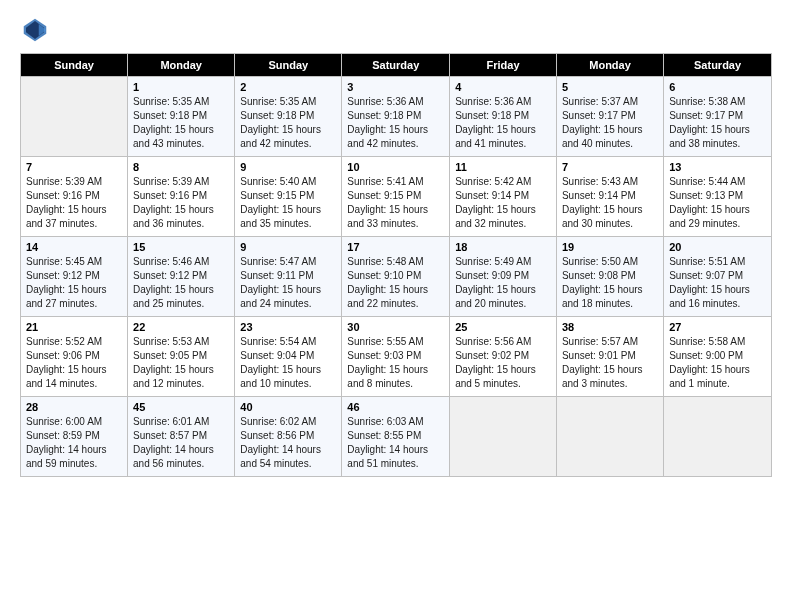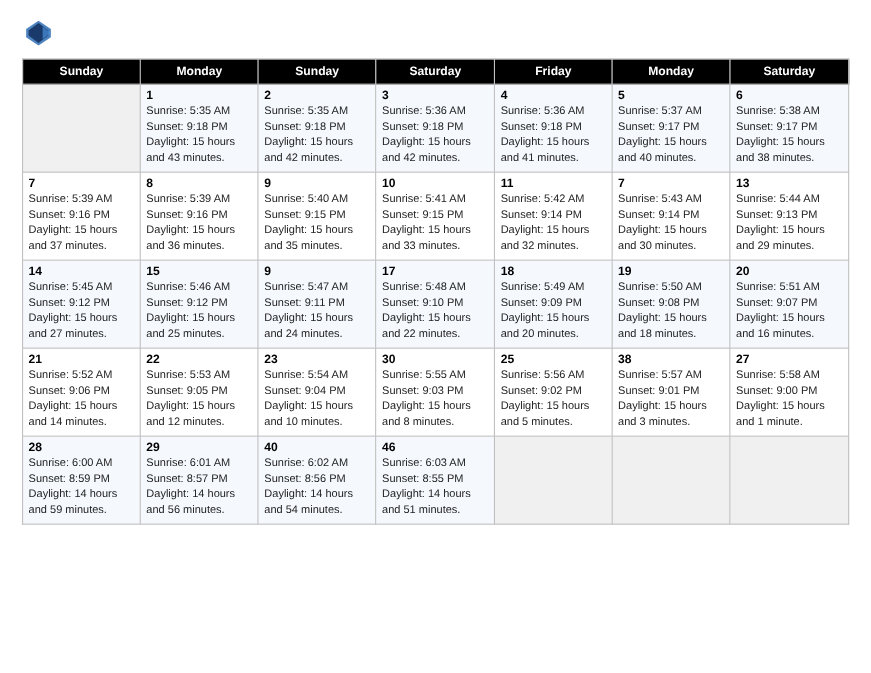--- a/index.html
+++ b/index.html
@@ -242,21 +242,21 @@
             <span class="day-num">27</span>
             <div class="day-info">Sunrise: 5:58 AM<br>Sunset: 9:00 PM<br>Daylight: 15 hours and 1 minute.</div>
           </td>
         </tr>
         <tr>
           <td>
             <span class="day-num">28</span>
             <div class="day-info">Sunrise: 6:00 AM<br>Sunset: 8:59 PM<br>Daylight: 14 hours and 59 minutes.</div>
           </td>
           <td>
-            <span class="day-num">29</span>
+            <span class="day-num">45</span>
             <div class="day-info">Sunrise: 6:01 AM<br>Sunset: 8:57 PM<br>Daylight: 14 hours and 56 minutes.</div>
           </td>
           <td>
             <span class="day-num">40</span>
             <div class="day-info">Sunrise: 6:02 AM<br>Sunset: 8:56 PM<br>Daylight: 14 hours and 54 minutes.</div>
           </td>
           <td>
             <span class="day-num">46</span>
             <div class="day-info">Sunrise: 6:03 AM<br>Sunset: 8:55 PM<br>Daylight: 14 hours and 51 minutes.</div>
           </td>

